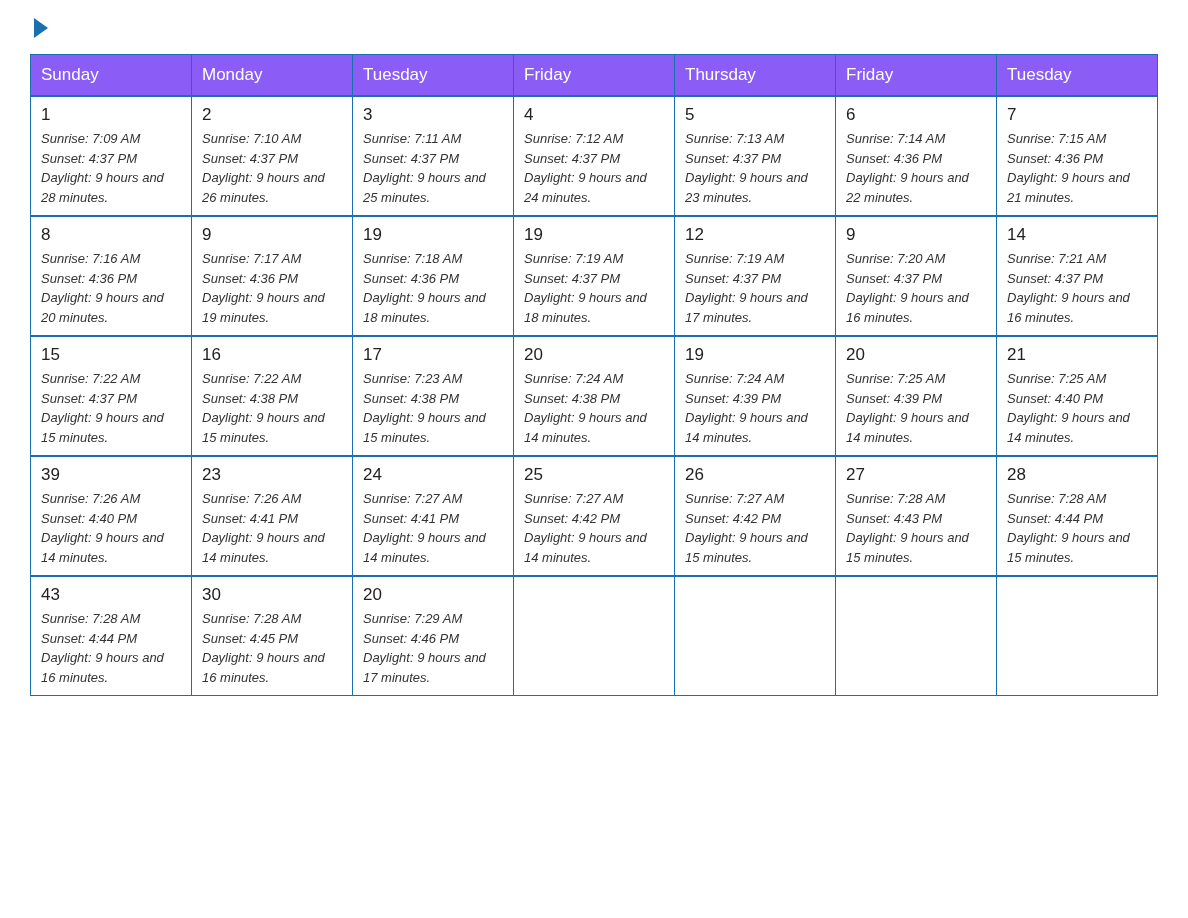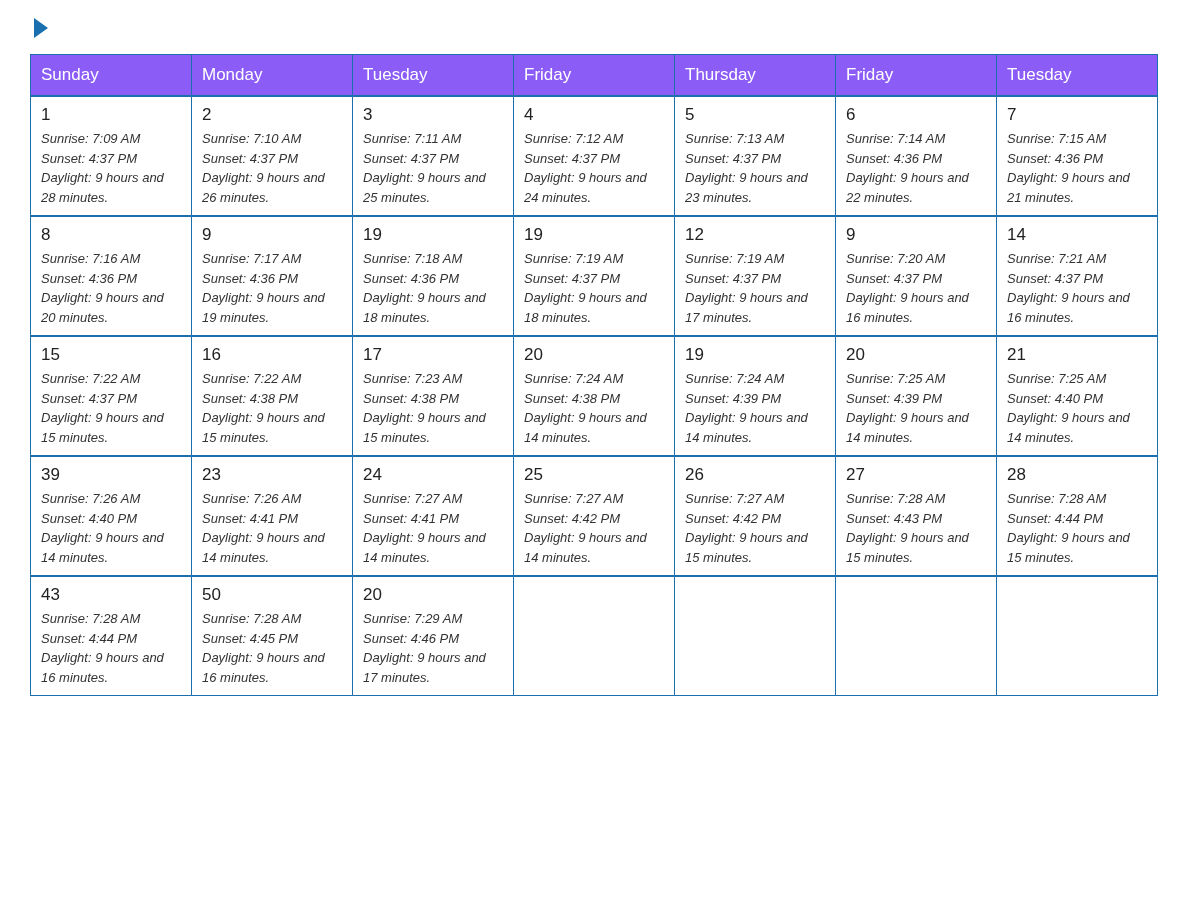--- a/index.html
+++ b/index.html
@@ -253,21 +253,21 @@
           <span class="day-num">28</span>
           <span class="day-info">Sunrise: 7:28 AM<br>Sunset: 4:44 PM<br>Daylight: 9 hours and 15 minutes.</span>
         </td>
       </tr>
       <tr class="week-row">
         <td>
           <span class="day-num">43</span>
           <span class="day-info">Sunrise: 7:28 AM<br>Sunset: 4:44 PM<br>Daylight: 9 hours and 16 minutes.</span>
         </td>
         <td>
-          <span class="day-num">50</span>
+          <span class="day-num">30</span>
           <span class="day-info">Sunrise: 7:28 AM<br>Sunset: 4:45 PM<br>Daylight: 9 hours and 16 minutes.</span>
         </td>
         <td>
           <span class="day-num">20</span>
           <span class="day-info">Sunrise: 7:29 AM<br>Sunset: 4:46 PM<br>Daylight: 9 hours and 17 minutes.</span>
         </td>
         <td class="empty-cell"></td>
         <td class="empty-cell"></td>
         <td class="empty-cell"></td>
         <td class="empty-cell"></td>

